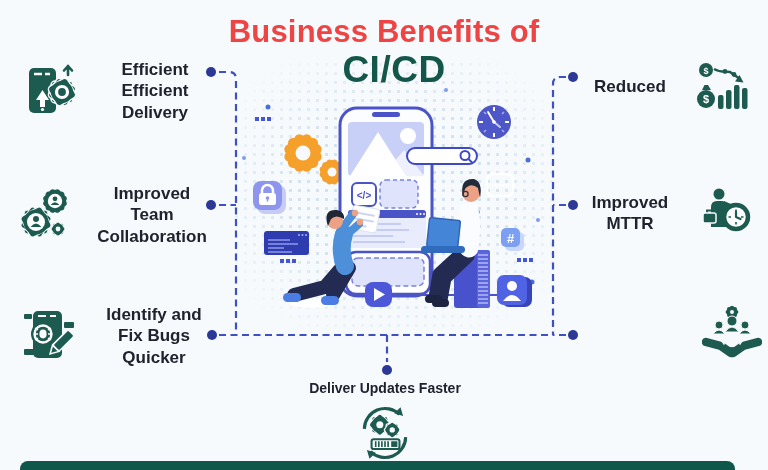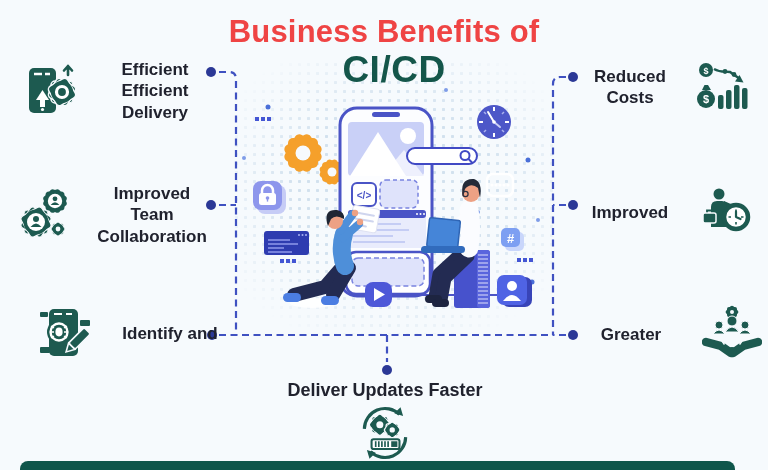--- a/index.html
+++ b/index.html
@@ -23,21 +23,21 @@
   }
   .art{position:absolute;inset:0;width:100%;height:100%;}
   
   .connectors{position:absolute;inset:0;width:100%;height:100%;z-index:2;pointer-events:none;}
   
   .benefit{position:absolute;display:flex;align-items:center;gap:16px;z-index:3;margin-top:13px;}
   .bicon{width:60px;height:60px;flex:0 0 60px;}
   .blabel{flex:1;text-align:center;font-size:17px;font-weight:600;color:#20222e;line-height:1.25;}
   .blabel span{display:block;}
   .bottom-label{position:absolute;left:280px;top:380px;width:210px;text-align:center;
-    font-size:18px;font-weight:600;color:#20222e;z-index:3;}
+    font-size:14px;font-weight:600;color:#20222e;z-index:3;}
   .bottom-icon{position:absolute;left:353px;top:402px;width:64px;height:62px;z-index:3;}
   
   .footer-bar{position:absolute;left:20px;top:461px;width:715px;height:9px;background:#0f564b;
     border-radius:8px 8px 0 0;z-index:3;}
 </style>
 </head>
 <body>
 
 <div class="canvas">
 
@@ -289,45 +289,45 @@
         <circle cx="42" cy="44" r="5.5" fill="#1d5a50"></circle>
           <circle cx="42" cy="44" r="2.4" fill="#f6fafd"></circle>
       </g>
     </svg>
     <div class="blabel">
       <span>Improved</span>
         <span>Team Collaboration</span>
     </div>
   </div>
 
-  <div class="benefit" style="left:36px;top:291px;width:192px;">
+  <div class="benefit" style="left:20px;top:291px;width:192px;">
     <svg class="bicon" viewBox="0 0 60 60">
       <rect x="4" y="8" width="8" height="5" rx="1" fill="#1d5a50"></rect>
       <rect x="44" y="16" width="10" height="6" rx="1" fill="#1d5a50"></rect>
       <rect x="4" y="43" width="10" height="6" rx="1" fill="#1d5a50"></rect>
       <rect x="13" y="5" width="29" height="47" rx="5" fill="#1d5a50"></rect>
       <path d="M18 10 h8 M30 10 h6" stroke="#fff" stroke-width="2.2"></path>
       <circle cx="23" cy="28" r="12" fill="#1d5a50"></circle>
       <circle cx="23" cy="28" r="8.5" fill="none" stroke="#fff" stroke-width="2.4"></circle>
       <ellipse cx="23" cy="28" rx="3.6" ry="4.4" fill="#fff"></ellipse>
       <path d="M18 24 l-3 -2 M18 28 h-4 M18 32 l-3 2 M28 24 l3 -2 M28 28 h4 M28 32 l3 2" stroke="#fff" stroke-width="1.4"></path>
       <g transform="rotate(45 40 38)">
         <rect x="35.5" y="22" width="9" height="22" rx="2" fill="#1d5a50" stroke="#f6fafd" stroke-width="1.6"></rect>
         <path d="M35.5 44 h9 l-4.5 8 z" fill="#1d5a50" stroke="#f6fafd" stroke-width="1.6"></path>
       </g>
     </svg>
     <div class="blabel">
       <span>Identify and</span>
+        <span>Fix Bugs Quicker</span>
     </div>
   </div>
 
   <div class="benefit" style="left:582px;top:44px;width:172px;">
     <div class="blabel">
       <span>Reduced</span>
-        <span>Costs</span>
     </div>
     <svg class="bicon" viewBox="0 0 60 60">
       <path d="M20 12 C27 16 31 14 36 15 L46 22" stroke="#1d5a50" stroke-width="2.4" fill="none"></path>
       <circle cx="31" cy="14.5" r="2.4" fill="#1d5a50"></circle>
         <circle cx="40" cy="17.5" r="2.4" fill="#1d5a50"></circle>
       <path d="M49.5 25.5 l-8.5 -1 4.5 -6.5 z" fill="#1d5a50"></path>
       <circle cx="12" cy="13" r="7" fill="#1d5a50"></circle>
       <text x="12" y="16.5" text-anchor="middle" font-size="9" font-weight="bold" fill="#fff">$</text>
       <path d="M8 33 l9 0 -3 -5 -3.5 0 z" fill="#1d5a50"></path>
       <circle cx="12" cy="42" r="9" fill="#1d5a50"></circle>
@@ -335,36 +335,36 @@
       <rect x="24" y="38" width="5.5" height="14" rx="2" fill="#1d5a50"></rect>
       <rect x="32" y="33" width="5.5" height="19" rx="2" fill="#1d5a50"></rect>
       <rect x="40" y="28" width="5.5" height="24" rx="2" fill="#1d5a50"></rect>
       <rect x="48" y="31" width="5.5" height="21" rx="2" fill="#1d5a50"></rect>
     </svg>
   </div>
 
   <div class="benefit" style="left:582px;top:170px;width:172px;">
     <div class="blabel">
       <span>Improved</span>
+        <span>MTTR</span>
     </div>
     <svg class="bicon" viewBox="0 0 60 60">
       <path d="M30 18 L46 25 L30 32 Z" fill="#1d5a50"></path>
       <circle cx="25" cy="11" r="5.5" fill="#1d5a50"></circle>
       <path d="M17 44 V24 Q17 18 23 18 H28 Q33 18 33 24 V44 Z" fill="#1d5a50"></path>
       <path d="M13 30 v-2.5 h6 v2.5" stroke="#1d5a50" stroke-width="1.8" fill="none"></path>
       <rect x="9" y="30" width="13" height="10" rx="2" fill="#1d5a50" stroke="#f6fafd" stroke-width="1.5"></rect>
       <circle cx="42" cy="34" r="12" fill="#fff" stroke="#1d5a50" stroke-width="4.5"></circle>
       <path d="M42 26.5 v2.5 M42 39 v2.5 M34.5 34 h2.5 M47 34 h2.5" stroke="#1d5a50" stroke-width="1.6"></path>
       <path d="M42 34 L42 28.5 M42 34 L46.5 36" stroke="#1d5a50" stroke-width="2.2" stroke-linecap="round"></path>
     </svg>
   </div>
 
   <div class="benefit" style="left:576px;top:292px;width:186px;">
     <div class="blabel">
-      <span>Greater</span>
     </div>
     <svg class="bicon" viewBox="0 0 60 60">
       <g>
         <rect x="25" y="2" width="10" height="10" rx="2" fill="#1d5a50"></rect>
         <rect x="25" y="2" width="10" height="10" rx="2" fill="#1d5a50" transform="rotate(45 30 7)"></rect>
         <circle cx="30" cy="7" r="5" fill="#1d5a50"></circle>
           <circle cx="30" cy="7" r="2" fill="#f6fafd"></circle>
       </g>
       <circle cx="17" cy="20" r="4" fill="#1d5a50" stroke="#f6fafd"></circle>
         <path d="M11 29 q6 -8 12 0 z" fill="#1d5a50" stroke="#f6fafd"></path>

